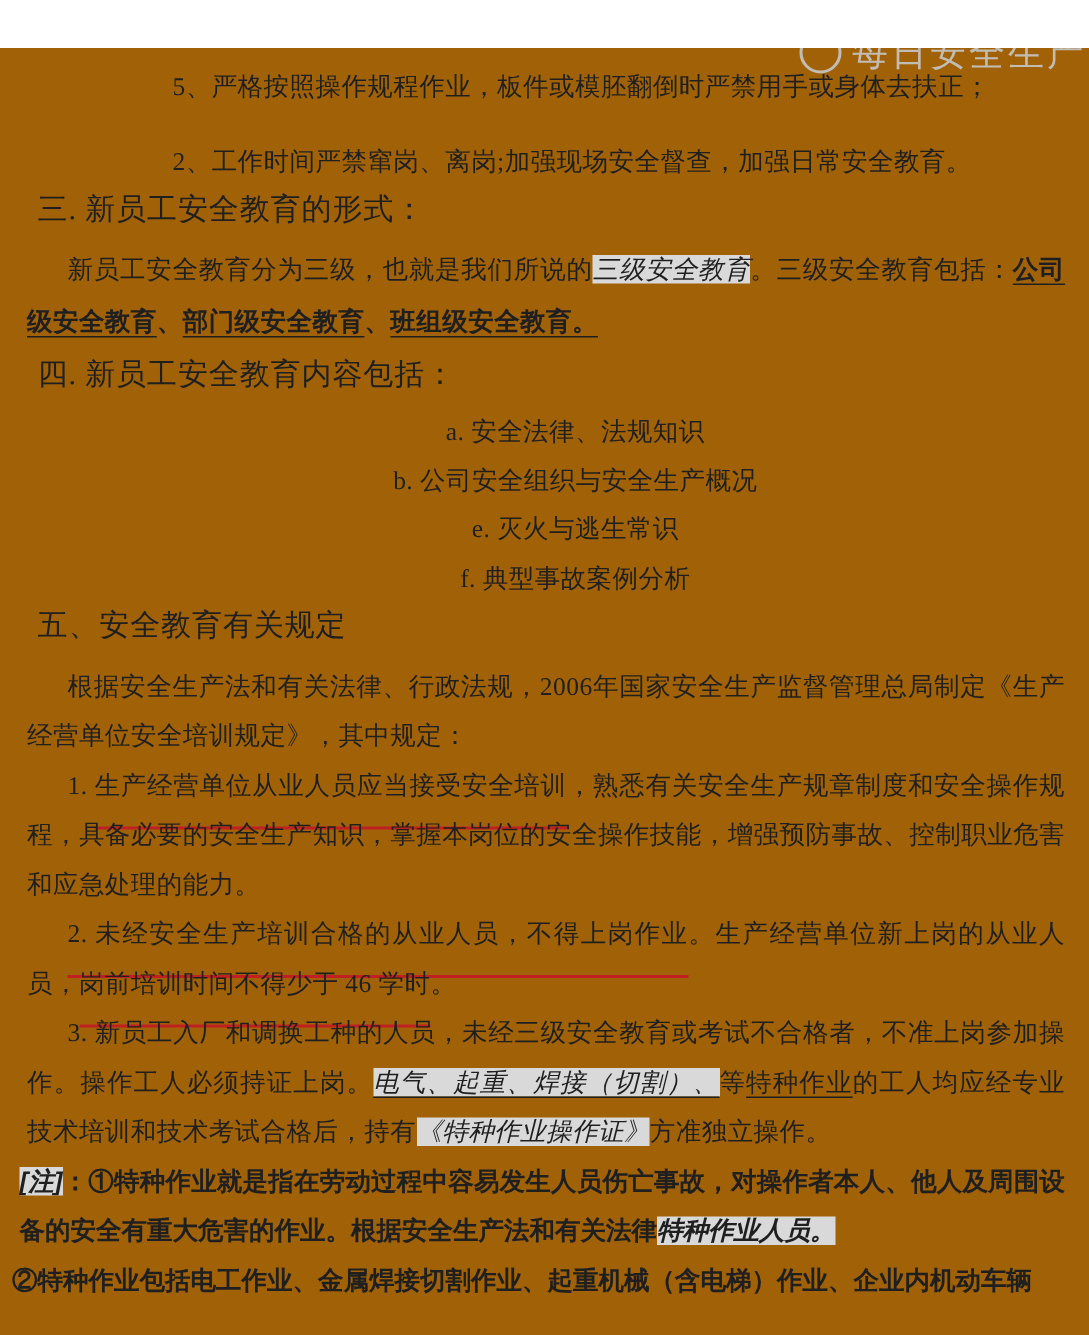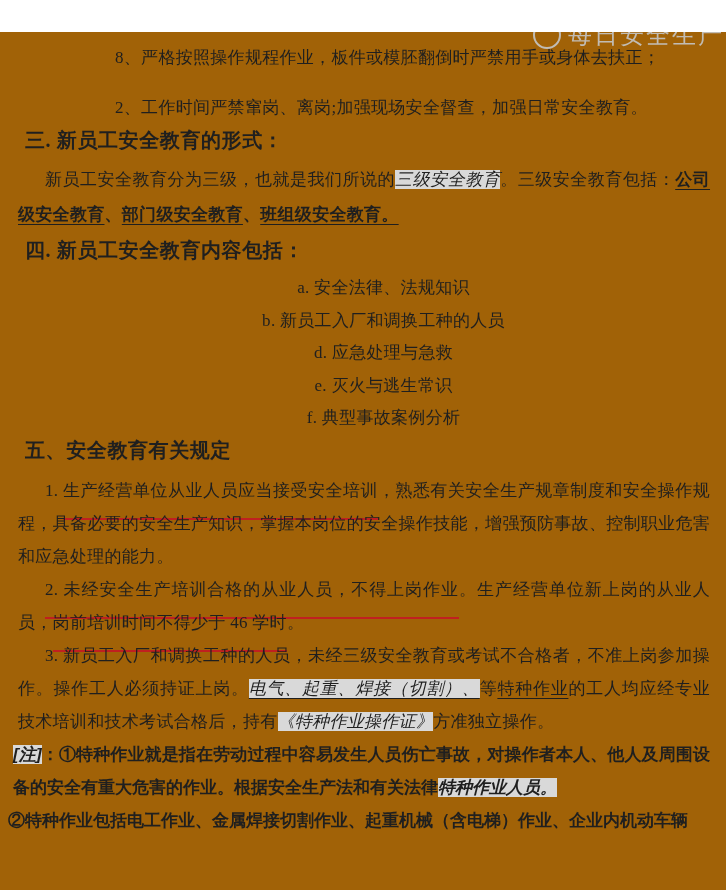--- a/index.html
+++ b/index.html
@@ -16,21 +16,21 @@
     letter-spacing:0.3px;
     margin-top:32px;
   }
   p { margin:0; text-align:justify; }
   .lh35 { line-height:35px; }
   .lh33 { line-height:33px; }
   .deep { text-indent:97px; }
   .ind  { text-indent:27px; }
   .mb15 { margin-bottom:15px; }
   .hd {
-    font-weight:bold; font-size:20px; line-height:30px;
+    font-weight:normal; font-size:20px; line-height:30px;
     margin:0 0 7px 7px; letter-spacing:0.6px; text-align:left;
   }
   .hd4 { margin-top:3px; }
   .hd5 { margin-bottom:9px; }
   .abc p { line-height:32.5px; margin-left:39px; text-align:center; }
   .hl  { background:#d9d9d9;font-style:italic; }
   .b   { font-weight:bold; }
   .ul  { text-decoration:underline; text-underline-offset:3.5px; text-decoration-thickness:1.3px; }
   .ured { border-bottom:2px solid #c02020; padding-bottom:18px; }
   .note {
@@ -54,40 +54,40 @@
 </head>
 <body>
 
 <div class="page">
 
   <div class="wm">
     <span class="wm-circle"></span>
     <span>每日安全生产</span>
   </div>
 
-  <p class="lh35 deep mb15">8、严格按照操作规程作业，板件或模胚翻倒时严禁用手或身体去扶正；</p>
+  <p class="lh35 deep mb15">5、严格按照操作规程作业，板件或模胚翻倒时严禁用手或身体去扶正；</p>
 
   <p class="lh35 deep">2、工作时间严禁窜岗、离岗;加强现场安全督查，加强日常安全教育。</p>
 
   <p class="hd">三. 新员工安全教育的形式：</p>
 
   <p class="lh35 ind"><span>新员工安全教育分为三级，也就是我们所说的</span><span class="hl">三级安全教育</span><span>。三级安全教育包括：</span><span class="b ul">公司级安全教育</span><span class="b">、</span><span class="b ul">部门级安全教育</span><span class="b">、</span><span class="b ul">班组级安全教育。</span></p>
 
   <p class="hd hd4">四. 新员工安全教育内容包括：</p>
 
   <div class="abc">
     <p>a. 安全法律、法规知识</p>
-    <p>b. 新员工入厂和调换工种的人员</p>
-    <p>d. 应急处理与急救</p>
+    <p>b. 公司安全组织与安全生产概况</p>
     <p>e. 灭火与逃生常识</p>
     <p>f. 典型事故案例分析</p>
   </div>
 
   <p class="hd hd5">五、安全教育有关规定</p>
 
+  <p class="lh33 ind">根据安全生产法和有关法律、行政法规，2006年国家安全生产监督管理总局制定《生产经营单位安全培训规定》，其中规定：</p>
 
   <p class="lh33 ind"><span>1. </span><span class="ured">生产经营单位从业人员应当接受安全培训</span><span>，熟悉有关安全生产规章制度和安全操作规程，具备必要的安全生产知识，掌握本岗位的安全操作技能，增强预防事故、控制职业危害和应急处理的能力。</span></p>
 
   <p class="lh33 ind"><span class="ured">2. 未经安全生产培训合格的从业人员，不得上岗作业</span><span>。生产经营单位新上岗的从业人员，</span><span class="ured">岗前培训时间不得少于 46 学时</span><span>。</span></p>
 
   <p class="lh33 ind"><span>3. 新员工入厂和调换工种的人员，未经三级安全教育或考试不合格者，不准上岗参加操作。操作工人必须持证上岗。</span><span class="hl ul">电气、起重、焊接（切割）、</span><span>等</span><span class="ul">特种作业</span><span>的工人均应经专业技术培训和技术考试合格后，持有</span><span class="hl">《特种作业操作证》</span><span>方准独立操作。</span></p>
 
   <p class="note"><span class="hl">[注]</span><span>：</span><span>①特种作业就是指在劳动过程中容易发生人员伤亡事故，对操作者本人、他人及周围设备的安全有重大危害的作业。根据安全生产法和有关法律</span><span class="hl">特种作业人员。</span></p>
 
   <p class="note note2">②特种作业包括电工作业、金属焊接切割作业、起重机械（含电梯）作业、企业内机动车辆</p>

